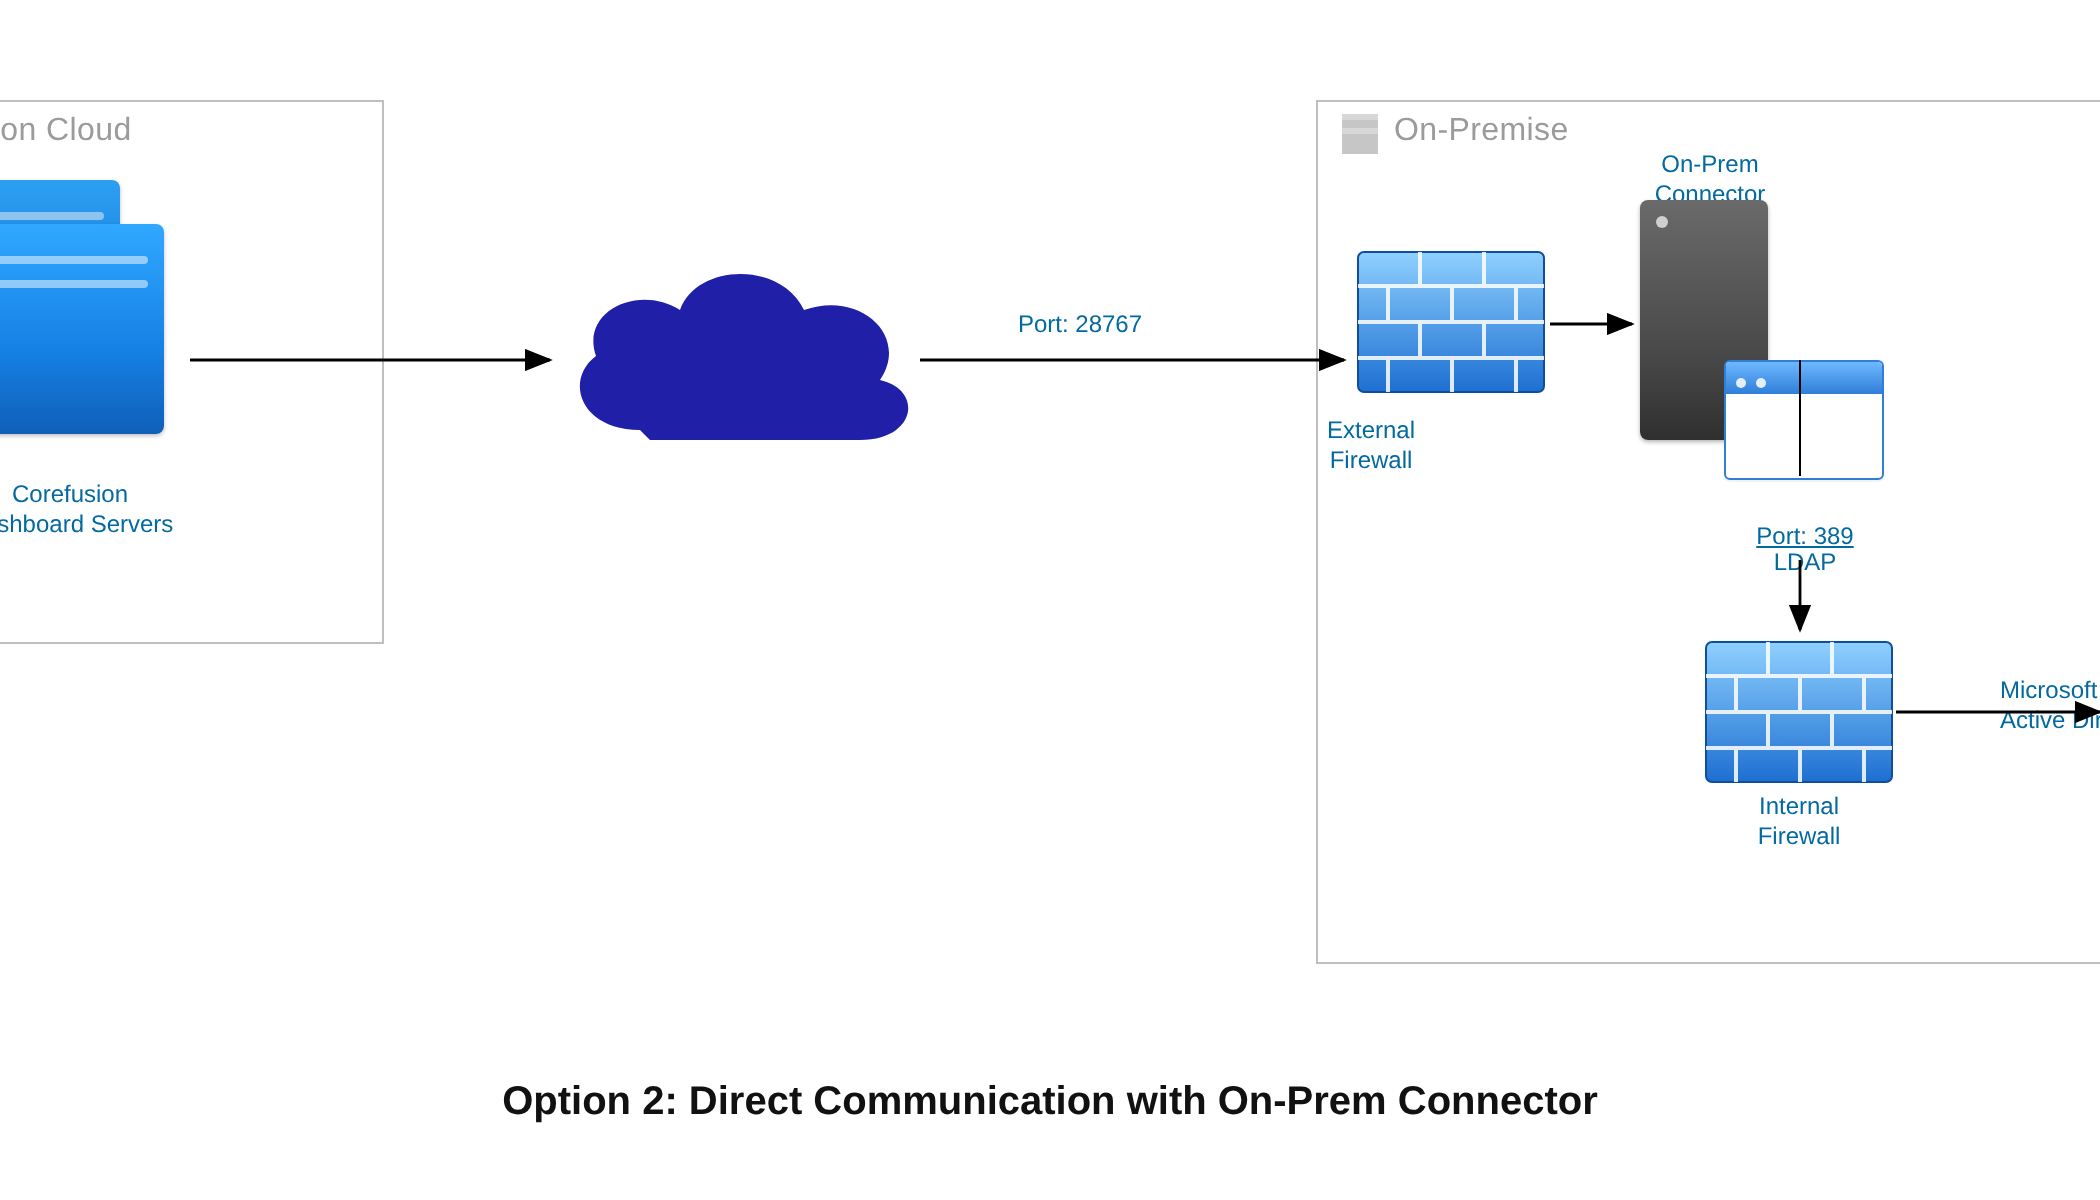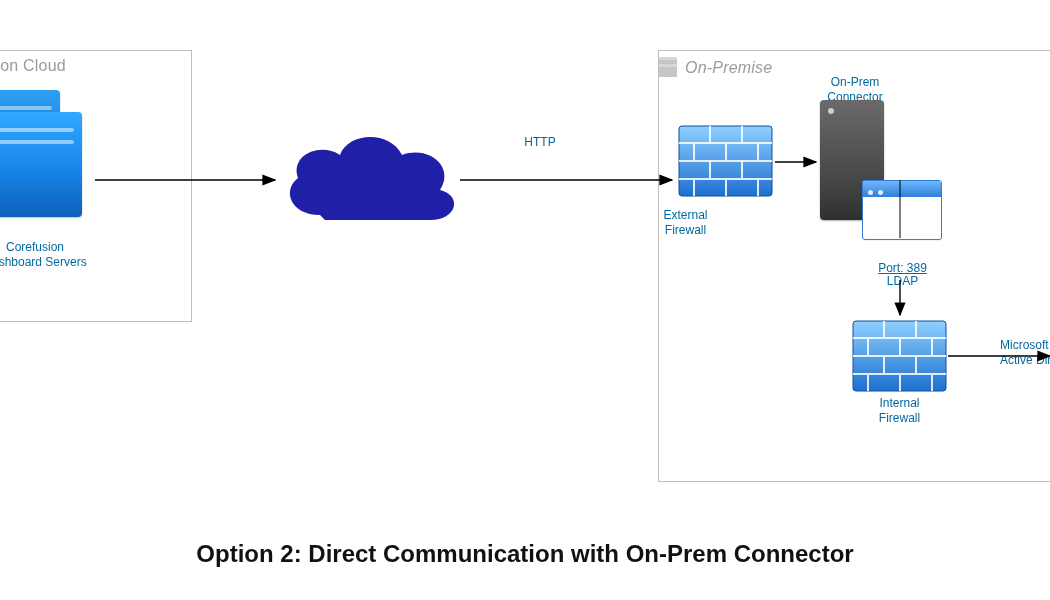--- a/index.html
+++ b/index.html
@@ -35,22 +35,22 @@
     font-size: 16px;
     color: #9b9b9b;
     letter-spacing: .2px;
   }
   
   .cloud-group { left: -70px; top: 50px; width: 260px; height: 270px; }
   .cloud-group .group-title { left: 8px; top: 6px; }
   
   .onprem-group { left: 658px; top: 50px; width: 450px; height: 430px; }
   .onprem-title-wrap {
-    position: absolute; left: 0; top: 6px;
-    display: flex; align-items: flex-end; gap: 8px; font-style: italic;
+    position: absolute; left: 12px; top: 6px;
+    display: flex; align-items: flex-start; gap: 8px;
   }
   .onprem-title-wrap .group-title { position: static; }
   
   .mini-server {
     width: 18px; height: 20px; background: #c6c6c6;
     display: inline-block; position: relative;
     box-shadow: inset 0 3px 0 #d7d7d7, inset 0 7px 0 #c6c6c6,
                 inset 0 10px 0 #d7d7d7, inset 0 14px 0 #c6c6c6;
   }
   
@@ -97,21 +97,21 @@
   .ldap-box .titlebar::before,
   .ldap-box .titlebar::after {
     content:""; display:inline-block; width:5px; height:5px; border-radius:50%;
     background: rgba(255,255,255,.85); margin:5px 0 0 5px;
   }
   
   .fw-int-wrap { position: absolute; left: 852px; top: 320px; width: 95px; height: 100px; }
   
   .caption {
     position: absolute; left: 0; right: 0; top: 540px;
-    text-align: center; font-weight: 700; font-size: 24px; color: #111;
+    text-align: center; font-weight: 700; font-size: 20px; color: #111;
   }
   
   svg.arrows { position: absolute; left: 0; top: 0; width: 1050px; height: 600px; pointer-events: none; }
 </style>
 </head>
 <body>
 
 <div class="canvas">
 
   <div class="group-box cloud-group">
@@ -136,21 +136,21 @@
     </div>
   </div>
   <div class="label" style="left:-60px; top:240px; width:190px;">Corefusion<br>Dashboard Servers</div>
 
   <div class="cloud-wrap">
     <svg class="cloud-svg" viewBox="0 0 200 120">
       <path d="M50 95 C20 95 12 70 28 58 C20 35 50 22 70 35 C78 12 120 10 132 35 C160 25 185 48 170 70 C192 75 188 100 160 100 L55 100 Z" fill="#1f1fa8"></path>
     </svg>
   </div>
 
-  <div class="label" style="left:475px; top:135px; width:130px;">HTTP</div>
+  <div class="label" style="left:475px; top:155px; width:130px;">Port: 28767</div>
 
   <div class="fw-ext-wrap">
     <svg class="fw-svg" viewBox="0 0 95 72">
       <defs>
         <linearGradient id="fwg" x1="0" y1="0" x2="0" y2="1">
           <stop offset="0" stop-color="#8fd0ff"></stop>
           <stop offset="1" stop-color="#1d6fd1"></stop>
         </linearGradient>
       </defs>
       <rect x="1" y="1" width="93" height="70" rx="3" fill="url(#fwg)" stroke="#0e4e9a"></rect>

